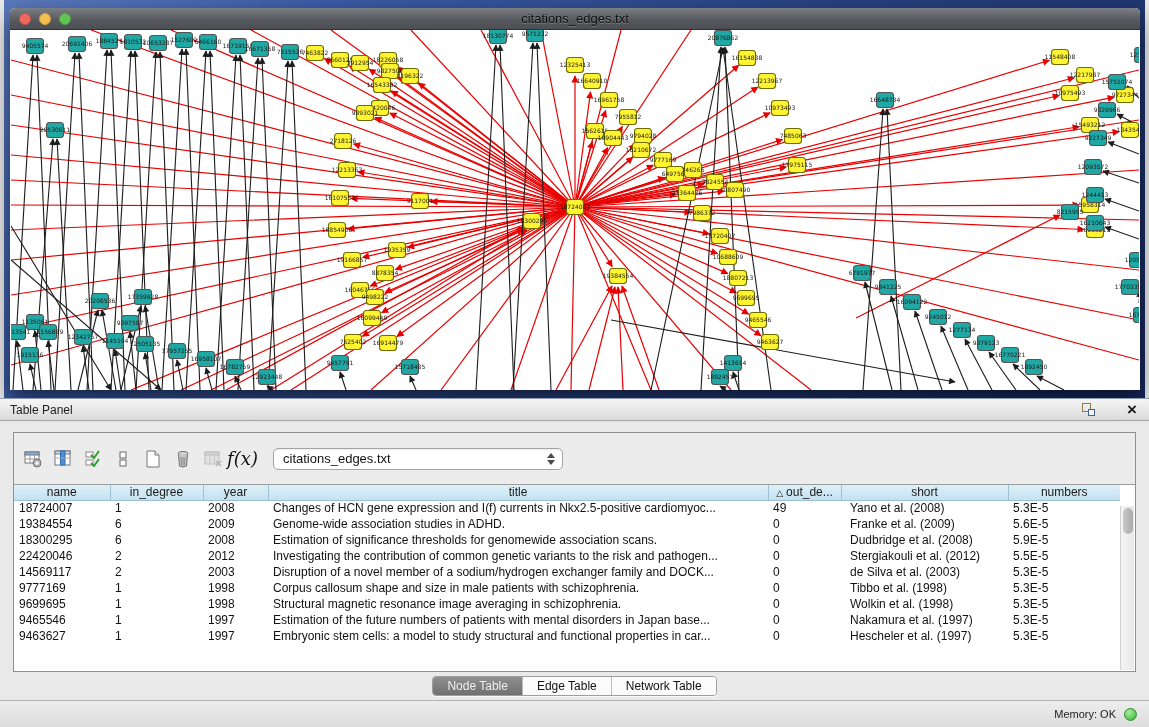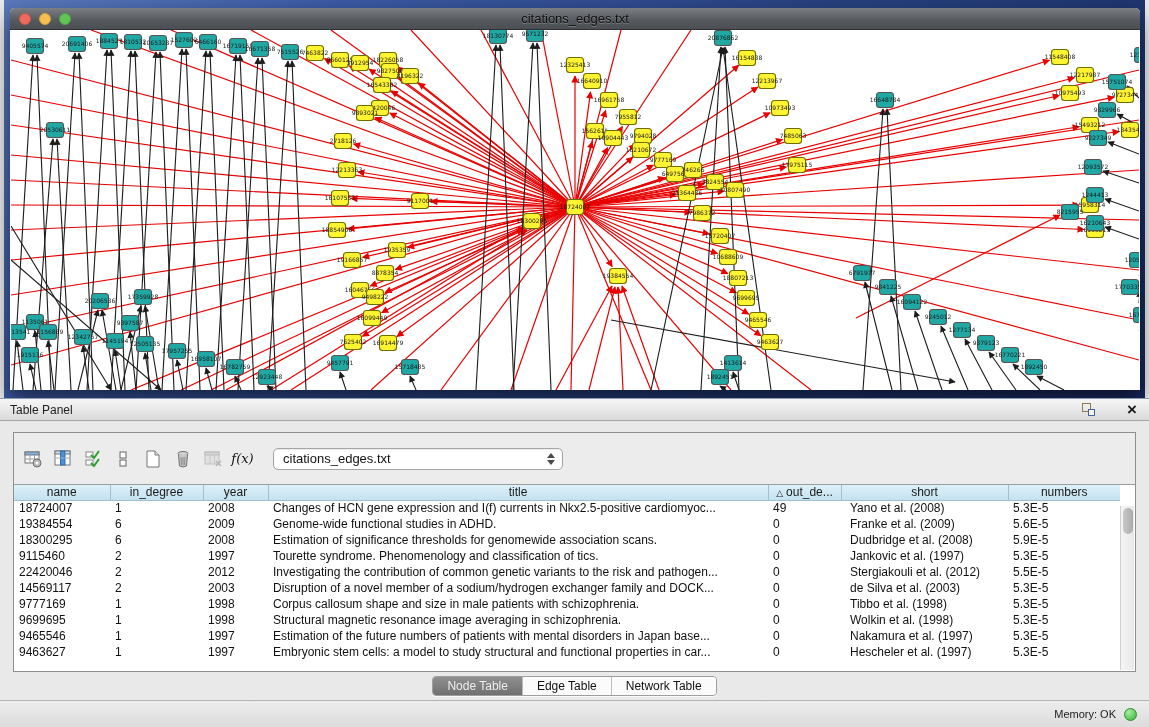--- a/index.html
+++ b/index.html
@@ -36,21 +36,21 @@
   .float-ico .sq1 { position:absolute; left:0; top:0; width:9px; height:9px; border:1px solid #8C7A4A; background:transparent; }
   .float-ico .sq2 { position:absolute; right:0; bottom:0; width:7px; height:7px; border:1px solid #45639B; background:#F4F4F4; }
   .close-x { font-size:17px; font-weight:bold; color:#1b1b1b; margin-right:12px; line-height:14px; }
 
   
   #content { position:absolute; left:0; top:422px; width:1149px; height:278px; background:#E9E9E9; }
   #tablebox { position:absolute; left:13px; top:10px; width:1123px; height:240px;
     background:#ECECEC; border:1px solid #8F8F8F; }
   #toolbar { position:relative; height:51px; display:flex; align-items:center; padding-left:5px; }
   .tbtn { width:27px; height:27px; display:flex; align-items:center; justify-content:center; margin-right:3px; }
-  .fx { font-family:"DejaVu Serif",serif; font-style:italic; font-size:13px; color:#111; }
+  .fx { font-family:"DejaVu Serif",serif; font-style:italic; font-size:18px; color:#111; }
   #tbl-select { width:290px; height:22px; margin-left:14px; background:#fff; border:1px solid #A5A5A5;
     border-radius:5px; display:flex; align-items:center; position:relative; box-shadow:inset 0 1px 1px rgba(0,0,0,.08); }
   #tbl-select .val { font-size:13px; color:#111; margin-left:9px; }
   .updown { position:absolute; right:7px; top:4px; display:flex; flex-direction:column; gap:2px; }
   .updown i { width:0; height:0; border-left:4px solid transparent; border-right:4px solid transparent; }
   .updown .up { border-bottom:5px solid #4a4a4a; }
   .updown .dn { border-top:5px solid #4a4a4a; }
 
   #tablewrap { position:absolute; left:0; top:51px; right:0; bottom:0; background:#fff; border-top:1px solid #9c9c9c; }
   table { border-collapse:collapse; table-layout:fixed; width:1106px; }
@@ -626,42 +626,33 @@
                 <td>2008</td>
                 <td>Changes of HCN gene expression and I(f) currents in Nkx2.5-positive cardiomyoc...</td>
                 <td>49</td>
                 <td class="shortcol">Yano et al. (2008)</td>
                 <td>5.3E-5</td>
               </tr>
               <tr>
                 <td>19384554</td>
                 <td>6</td>
                 <td>2009</td>
-                <td>Genome-wide functional studies in ADHD.</td>
+                <td>Genome-wide association studies in ADHD.</td>
                 <td>0</td>
                 <td class="shortcol">Franke et al. (2009)</td>
                 <td>5.6E-5</td>
               </tr>
               <tr>
                 <td>18300295</td>
                 <td>6</td>
                 <td>2008</td>
                 <td>Estimation of significance thresholds for genomewide association scans.</td>
                 <td>0</td>
                 <td class="shortcol">Dudbridge et al. (2008)</td>
                 <td>5.9E-5</td>
-              </tr>
-              <tr>
-                <td>9115460</td>
-                <td>2</td>
-                <td>1997</td>
-                <td>Tourette syndrome. Phenomenology and classification of tics.</td>
-                <td>0</td>
-                <td class="shortcol">Jankovic et al. (1997)</td>
-                <td>5.3E-5</td>
               </tr>
               <tr>
                 <td>22420046</td>
                 <td>2</td>
                 <td>2012</td>
                 <td>Investigating the contribution of common genetic variants to the risk and pathogen...</td>
                 <td>0</td>
                 <td class="shortcol">Stergiakouli et al. (2012)</td>
                 <td>5.5E-5</td>
               </tr>

